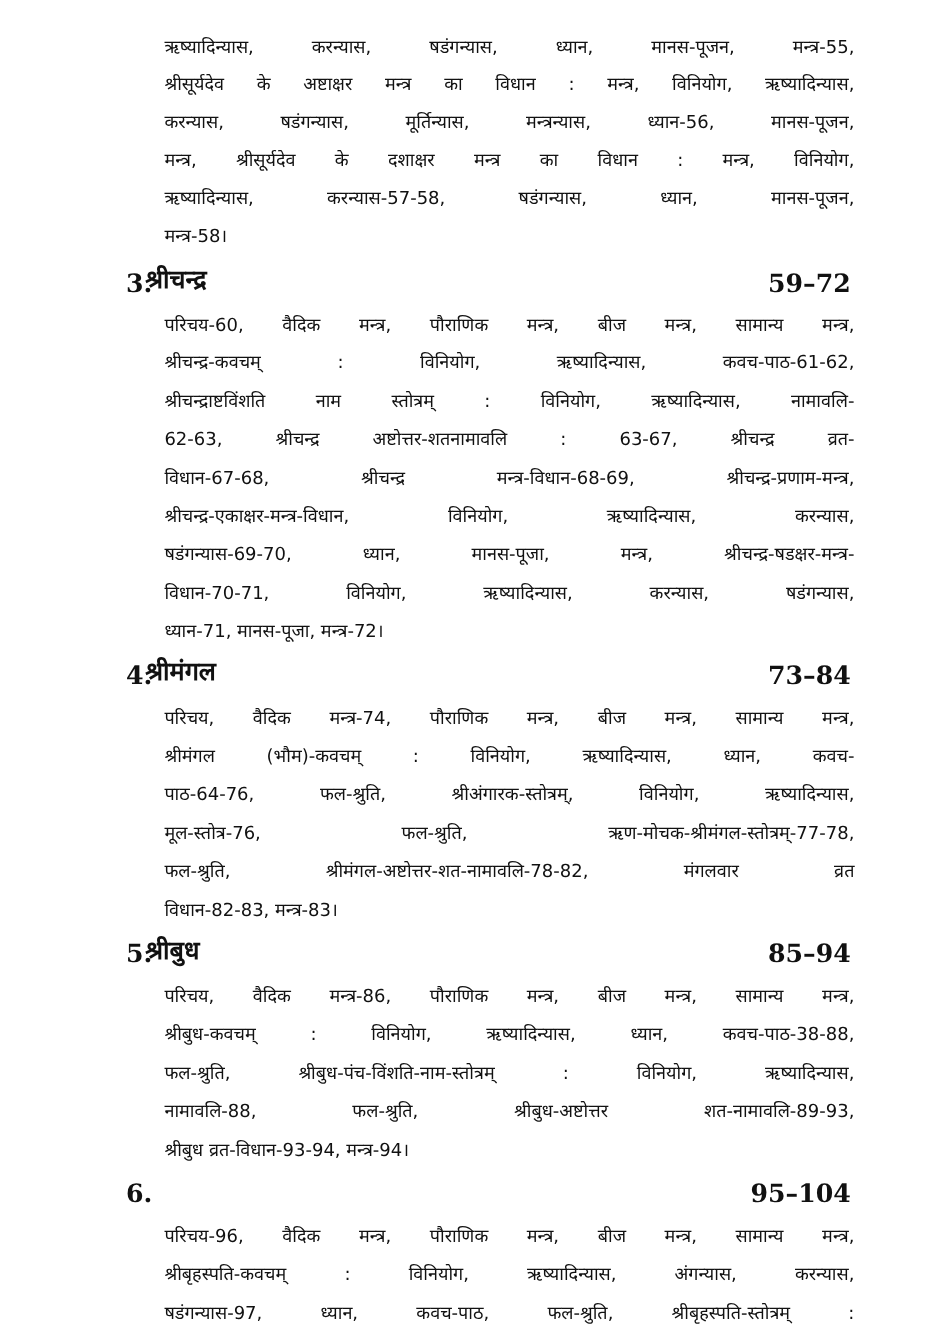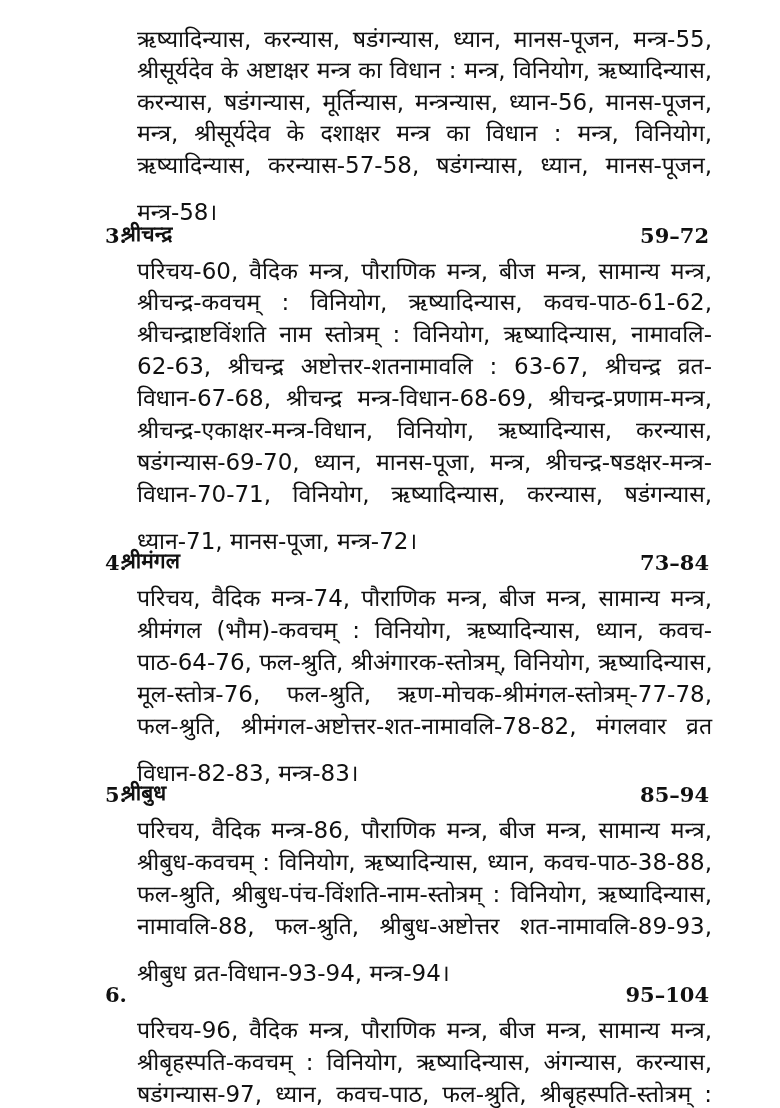--- a/index.html
+++ b/index.html
@@ -1,21 +1,21 @@
 <!DOCTYPE html>
 <html><head>
 <meta charset="utf-8">
 <style>
   html, body { margin: 0; padding: 0; background: #ffffff; }
   body { width: 780px; height: 1108px; overflow: hidden; position: relative;
          font-family: "DejaVu Sans", "Liberation Sans", sans-serif; color: #111; }
   .page { position: absolute; left: 0; top: 0; width: 780px; height: 1108px; }
-  .line { position: absolute; left: 137px; width: 575px; font-size: 23px; line-height: 31px;
+  .line { position: absolute; left: 137px; width: 575px; font-size: 15px; line-height: 31px;
           white-space: nowrap; text-align: justify; text-align-last: justify; }
-  .line.last { text-align-last: left; margin-top: 15px; }
+  .line.last { text-align-last: left; }
   .heading { position: absolute; left: 105px; width: 604px; height: 32px;
              font-weight: bold; font-size: 21px; line-height: 32px; }
   .heading .num { position: absolute; left: 0; font-family: "DejaVu Serif", "Liberation Serif", serif; }
   .heading .title { position: absolute; left: 16px; font-family: Liberation Mono, monospace; }
   .heading .pages { position: absolute; right: 0; font-family: "DejaVu Serif", "Liberation Serif", serif; text-align: center; }
 </style>
 </head>
 <body>
 
 <div class="page">

